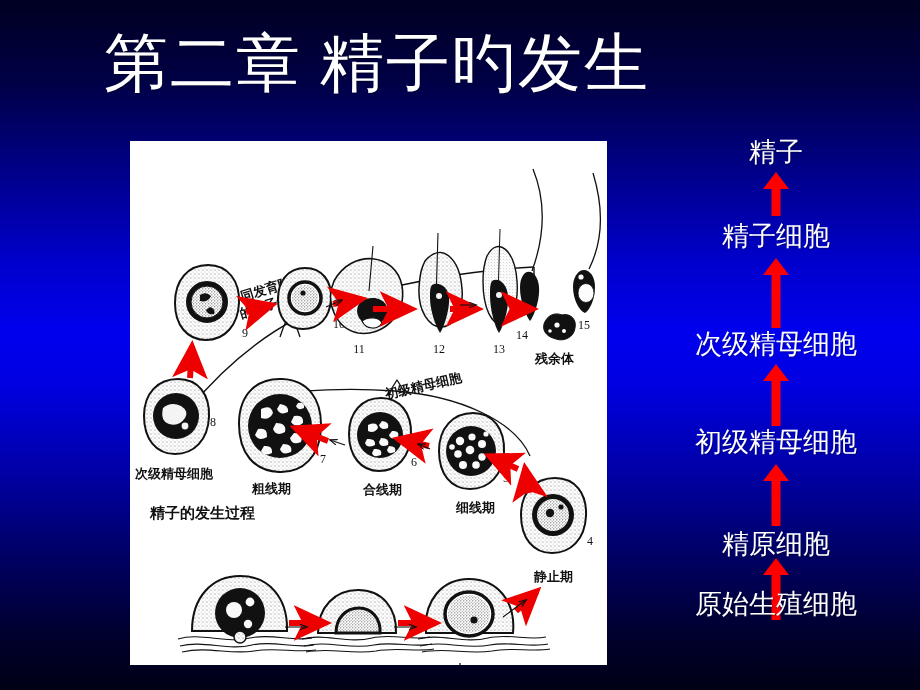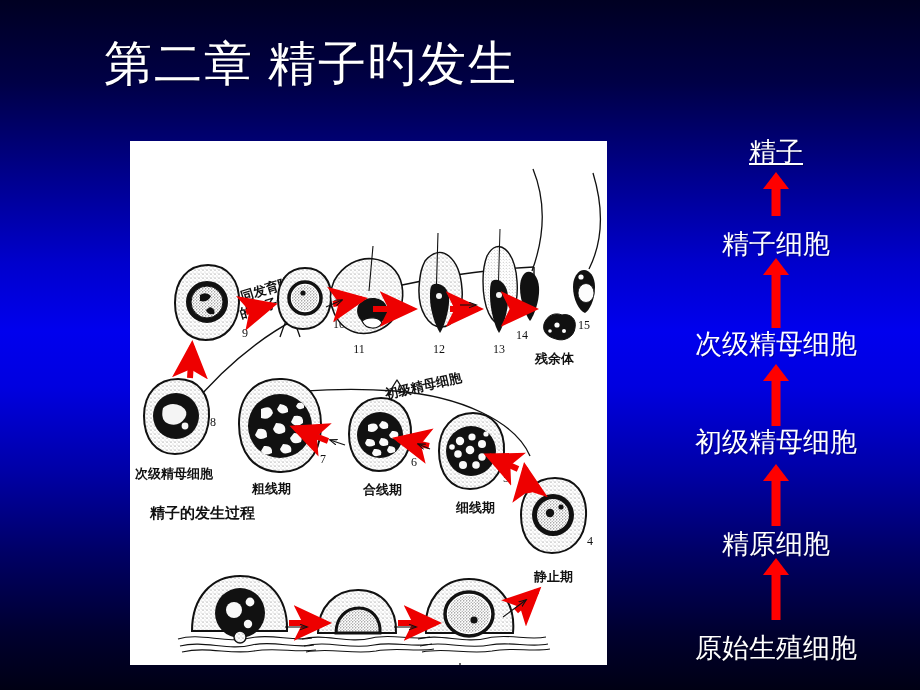--- a/index.html
+++ b/index.html
@@ -27,21 +27,21 @@
         #000014 100%);
   }
 
   
   #title {
     position: absolute;
     left: 104px;
     top: 32px;
     width: 560px;
     color: #ffffff;
-    font-size: 48px;
+    font-size: 64px;
     line-height: 64px;
     font-weight: 400;
     letter-spacing: 2px;
     white-space: nowrap;
     text-shadow: 1px 1px 0 rgba(0,0,0,.35);
   }
 
   
   #flow {
     position: absolute;
@@ -376,27 +376,27 @@
         <path d="M95,526 L95,541 L330,541" fill="none" stroke="#111" stroke-width="1.3"></path>
         <path d="M330,541 L330,522" fill="none" stroke="#111" stroke-width="1.3"></path>
         <path d="M203,541 C206,548 209,552 211,555 C213,552 216,548 219,541" fill="none" stroke="#111" stroke-width="1.2"></path>
       </g>
       <text class="dg-text" x="182" y="572" font-size="14" font-weight="bold">精原细胞</text>
     </svg>
   </div>
 
   <div id="flow">
 
-    <div class="flow-label" style="top:0px;text-decoration:underline;">精子</div>
+    <div class="flow-label" style="top:0px;">精子</div>
     <div class="flow-arrow" style="top:36px; height:44px;">
       <div class="head"></div>
       <div class="shaft" style="top:16px; height:28px;"></div>
     </div>
 
-    <div class="flow-label" style="top:92px;">精子细胞</div>
+    <div class="flow-label" style="top:84px;">精子细胞</div>
     <div class="flow-arrow" style="top:122px; height:70px;">
       <div class="head"></div>
       <div class="shaft" style="top:16px; height:54px;"></div>
     </div>
 
     <div class="flow-label" style="top:192px;">次级精母细胞</div>
     <div class="flow-arrow" style="top:228px; height:62px;">
       <div class="head"></div>
       <div class="shaft" style="top:16px; height:46px;"></div>
     </div>
@@ -406,16 +406,16 @@
       <div class="head"></div>
       <div class="shaft" style="top:16px; height:46px;"></div>
     </div>
 
     <div class="flow-label" style="top:392px;">精原细胞</div>
     <div class="flow-arrow" style="top:422px; height:62px;">
       <div class="head"></div>
       <div class="shaft" style="top:16px; height:46px;"></div>
     </div>
 
-    <div class="flow-label" style="top:452px;margin-top:44px;">原始生殖细胞</div>
+    <div class="flow-label" style="top:452px;">原始生殖细胞</div>
   </div>
 
 </div>
 
 </body></html>

